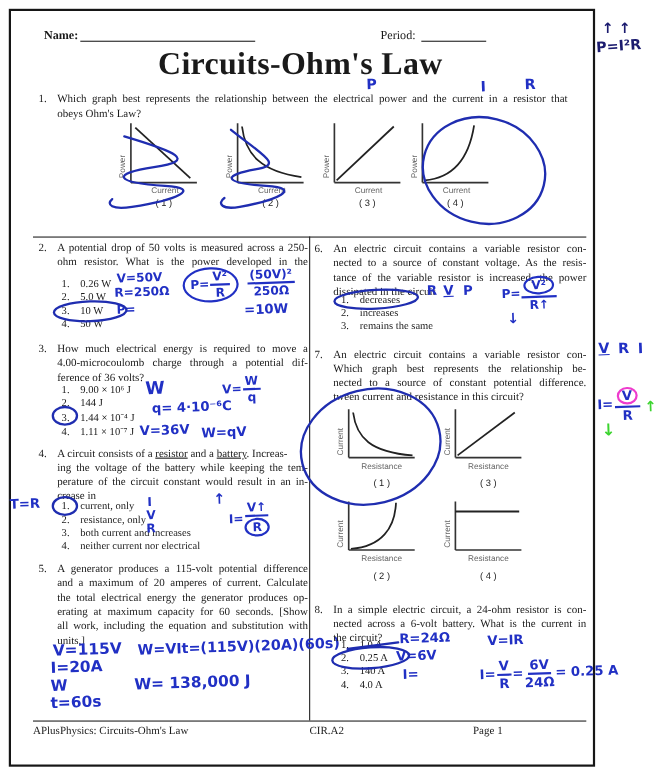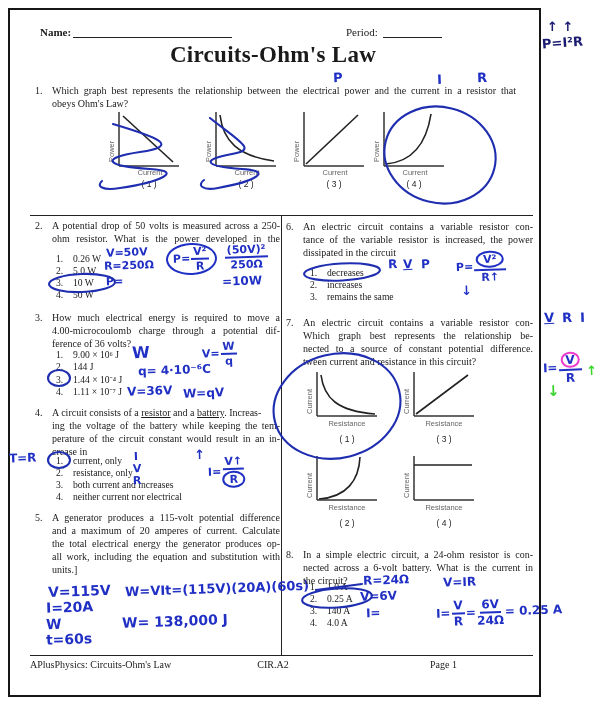--- a/index.html
+++ b/index.html
@@ -5,21 +5,21 @@
   :root{
     --blue:#2130c4; --navy:#1b1b6f; --green:#3cd42f; --pink:#ee3bcd; --ink:#1a1a1a;
   }
   html,body{margin:0;padding:0;background:#fff;}
   #page{position:relative;width:600px;height:703px;background:#fff;overflow:hidden;
         font-family:"Liberation Serif",serif;color:var(--ink);}
   .frame{position:absolute;left:8px;top:8px;width:529px;height:685px;border:2px solid #161616;}
   .lbl{position:absolute;font-size:11px;}
   .uline{position:absolute;border-bottom:1.2px solid #222;height:0;}
   .title{position:absolute;left:8px;top:42px;width:530px;text-align:center;
-         font-size:23px;font-weight:bold;letter-spacing:0.3px;}
+         font-size:29px;font-weight:bold;letter-spacing:0.3px;}
   .q{position:absolute;font-size:10px;line-height:13px;}
   .qnum{position:absolute;left:-17px;top:0;}
   .ln{white-space:nowrap;}
   .ln.j{white-space:normal;text-align:justify;text-align-last:justify;}
   .choices{position:absolute;font-size:9.6px;}
   .choice{display:flex;height:11.9px;align-items:baseline;}
   .cnum{width:17px;flex:none;}
   .u{text-decoration:underline;}
   .rule{position:absolute;background:#222;}
   
@@ -213,33 +213,35 @@
   <span class="hw small" style="left:208px;top:456px;"><span>I=</span><span class="frac">
         <span class="fn">V↑</span>
         <span class="fd"><span class="circ">R</span></span>
       </span></span>
 
   <div class="q" style="left:52px;top:511px;width:228px;">
     <span class="qnum">5.</span>
     <div class="ln j">A generator produces a 115-volt potential difference</div>
     <div class="ln j">and a maximum of 20 amperes of current.  Calculate</div>
     <div class="ln j">the total electrical energy the generator produces op-</div>
+    <div class="ln j">erating at maximum capacity for 60 seconds.  [Show</div>
     <div class="ln j">all work, including the equation and substitution with</div>
     <div class="ln">units.]</div>
   </div>
   <span class="hw big" style="left:48px;top:584px;">V=115V</span>
   <span class="hw big" style="left:46px;top:600px;">I=20A</span>
   <span class="hw big" style="left:46px;top:617px;">W</span>
   <span class="hw big" style="left:46px;top:632px;">t=60s</span>
   <span class="hw" style="left:125px;top:582px;font-size:13px;">W=VIt=(115V)(20A)(60s)</span>
   <span class="hw big" style="left:122px;top:614px;">W= 138,000 J</span>
 
   <div class="q" style="left:303px;top:220px;width:230px;">
     <span class="qnum">6.</span>
     <div class="ln j">An electric circuit contains a variable resistor con-</div>
+    <div class="ln j">nected to a source of constant voltage.  As the resis-</div>
     <div class="ln j">tance of the variable resistor is increased, the power</div>
     <div class="ln">dissipated in the circuit</div>
   </div>
   <div class="choices" style="left:310px;top:267px;">
     <div class="choice">
         <span class="cnum">1.</span>
         <span>decreases</span>
       </div>
     <div class="choice">
         <span class="cnum">2.</span>
@@ -351,21 +353,21 @@
   <span class="hw" style="left:562px;top:311px;font-size:13px;">R</span>
   <span class="hw" style="left:580px;top:311px;font-size:13px;">I</span>
   <span class="hw" style="left:543px;top:352px;"><span>I=</span><span class="frac">
         <span class="fn"><span class="pinkcirc">V</span></span>
         <span class="fd">R</span>
       </span></span>
   <span class="hw green" style="left:586px;top:364px;font-size:13px;">↑</span>
   <span class="hw green" style="left:547px;top:384px;font-size:15px;">↓</span>
 
   <span class="footer-txt" style="left:30px;top:659px;">APlusPhysics: Circuits-Ohm's Law</span>
-  <span class="footer-txt" style="left:8px;top:659px;width:530px;text-align:center;position:absolute;">CIR.A2</span>
+  <span class="footer-txt" style="left:8px;top:659px;width:530px;text-align:center;position:absolute;padding-left:24px;">CIR.A2</span>
   <span class="footer-txt" style="left:430px;top:659px;width:103px;text-align:left;position:absolute;">Page 1</span>
 
   <svg class="overlay" width="600" height="703">
     <path class="pen" d="M113,124 C160,138 180,146 140,152 C100,158 104,166 150,169 C185,171 160,182 120,188 C102,191 96,186 102,181" stroke="#2130c4"></path>
     <path class="pen" d="M210,118 C240,142 258,150 232,154 C204,159 200,166 242,169 C276,171 252,182 218,188 C202,191 197,185 204,180" stroke="#2130c4"></path>
     <ellipse class="pen" cx="440" cy="155" rx="56" ry="48" transform="rotate(14 440 155)" stroke="#2130c4"></ellipse>
     <ellipse class="pen" cx="82" cy="283" rx="33" ry="9" stroke-width="1.7" transform="rotate(-2 82 283)" stroke="#2130c4"></ellipse>
     <ellipse class="pen" cx="59" cy="378" rx="11" ry="8" stroke-width="1.7" stroke="#2130c4"></ellipse>
     <ellipse class="pen" cx="59" cy="460" rx="11" ry="8" stroke-width="1.7" stroke="#2130c4"></ellipse>
     <ellipse class="pen" cx="342" cy="272" rx="38" ry="8.5" stroke-width="1.7" transform="rotate(-3 342 272)" stroke="#2130c4"></ellipse>

